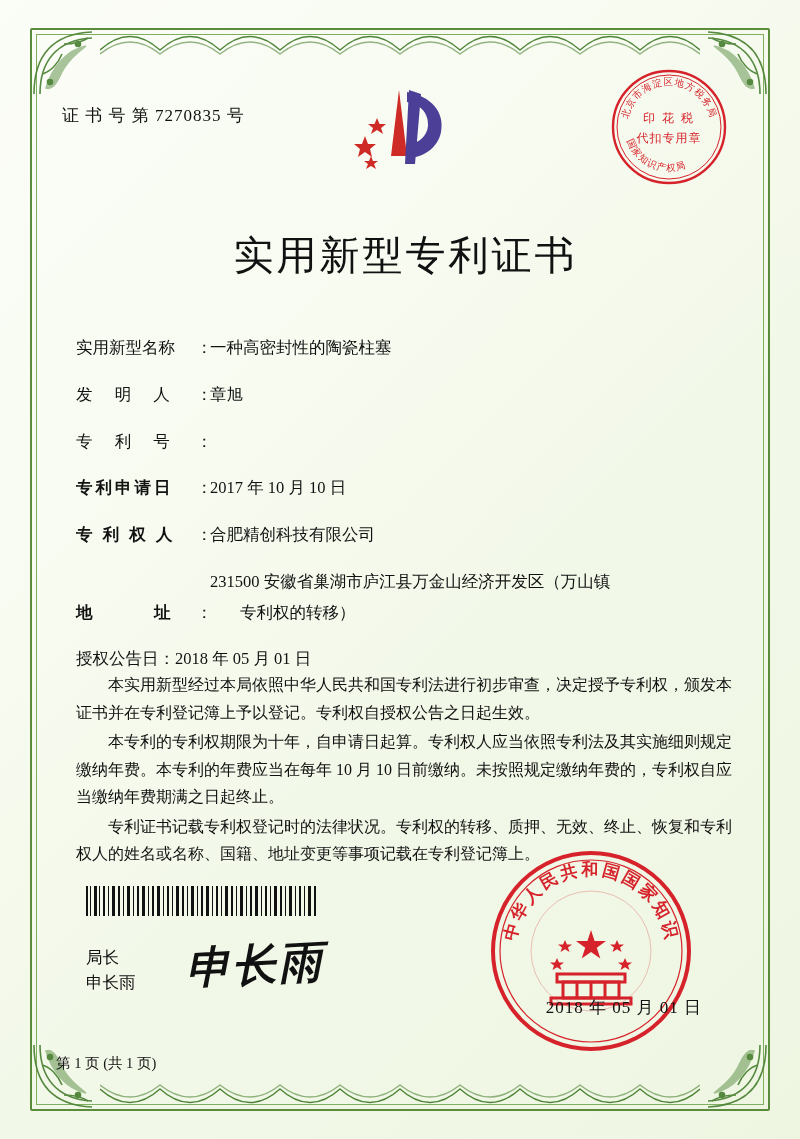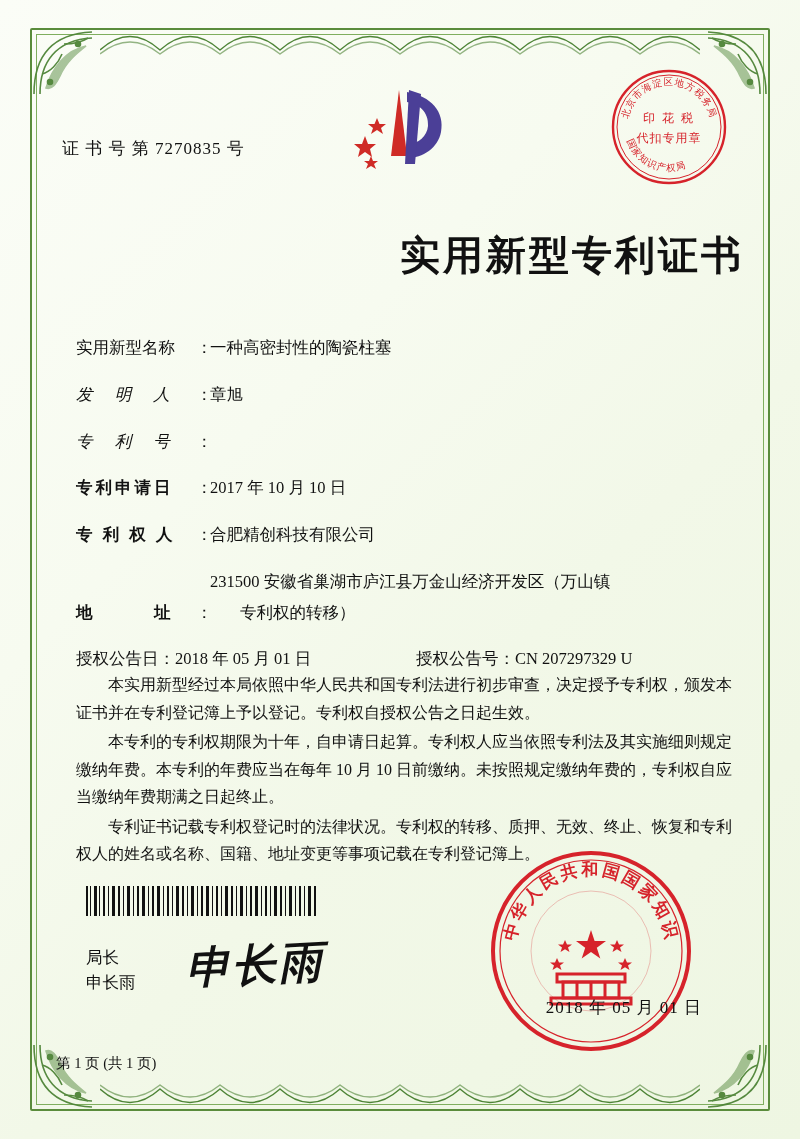--- a/index.html
+++ b/index.html
@@ -64,21 +64,20 @@
     left: 56px; top: 56px; right: 56px; bottom: 56px;
   }
 
   .cert-no {
     position: absolute;
     left: 6px;
     top: 48px;
     font-size: 17px;
     letter-spacing: 1px;
     white-space: nowrap;
-    margin-top: 33px;
   }
 
   
   .logo {
     position: absolute;
     left: 50%;
     transform: translateX(-50%);
     top: 22px;
     width: 130px;
     height: 115px;
@@ -92,23 +91,23 @@
     top: 10px;
     width: 122px;
     height: 122px;
   }
   .tax-stamp svg { width: 100%; height: 100%; display: block; }
 
   .title {
     position: absolute;
     left: 11px; right: 0;
     top: 172px;
-    text-align: right;
+    text-align: center;
     font-size: 40px;
-    font-weight: bold;
+    font-weight: normal;
     letter-spacing: 3px;
     font-family: "Liberation Serif", "DejaVu Serif", serif;
   }
 
   .fields {
     position: absolute;
     left: 20px;
     right: 10px;
     top: 280px;
     font-size: 16.5px;
@@ -118,21 +117,21 @@
     display: flex;
     align-items: flex-end;
     margin-bottom: 22px;
   }
   .field-label {
     width: 120px;
     flex: none;
     white-space: nowrap;
     letter-spacing: 0;
   }
-  .field-label.sp2 { letter-spacing: 9px; font-style: italic; }
+  .field-label.sp2 { letter-spacing: 9px; }
   .field-label.sp3 { letter-spacing: 3px; font-weight: bold; }
   .field-colon { width: 14px; flex: none; }
   .field-value { flex: 1; }
   .field-value .line2 { display: block; margin-top: 6px; margin-left: 30px; }
 
   .row-split {
     display: flex;
     margin-bottom: 10px;
     font-size: 16.5px;
     align-items: flex-end;
@@ -365,23 +364,20 @@
         <div class="field-colon">：</div>
         <div class="field-value">
           <span>231500  安徽省巢湖市庐江县万金山经济开发区（万山镇</span>
           <span class="line2">专利权的转移）</span>
         </div>
       </div>
 
       <div class="row-split">
         <div class="left">
           <span>授权公告日</span><span>：</span><span>2018 年 05 月 01 日</span>
-        </div>
-        <div class="right">
-          <span>授权公告号</span><span>：</span><span>CN 207297329 U</span>
         </div>
       </div>
 
     </div>
 
     <div class="paragraphs">
       <p>本实用新型经过本局依照中华人民共和国专利法进行初步审查，决定授予专利权，颁发本证书并在专利登记簿上予以登记。专利权自授权公告之日起生效。</p>
       <p>本专利的专利权期限为十年，自申请日起算。专利权人应当依照专利法及其实施细则规定缴纳年费。本专利的年费应当在每年 10 月 10 日前缴纳。未按照规定缴纳年费的，专利权自应当缴纳年费期满之日起终止。</p>
       <p>专利证书记载专利权登记时的法律状况。专利权的转移、质押、无效、终止、恢复和专利权人的姓名或名称、国籍、地址变更等事项记载在专利登记簿上。</p>
     </div>

